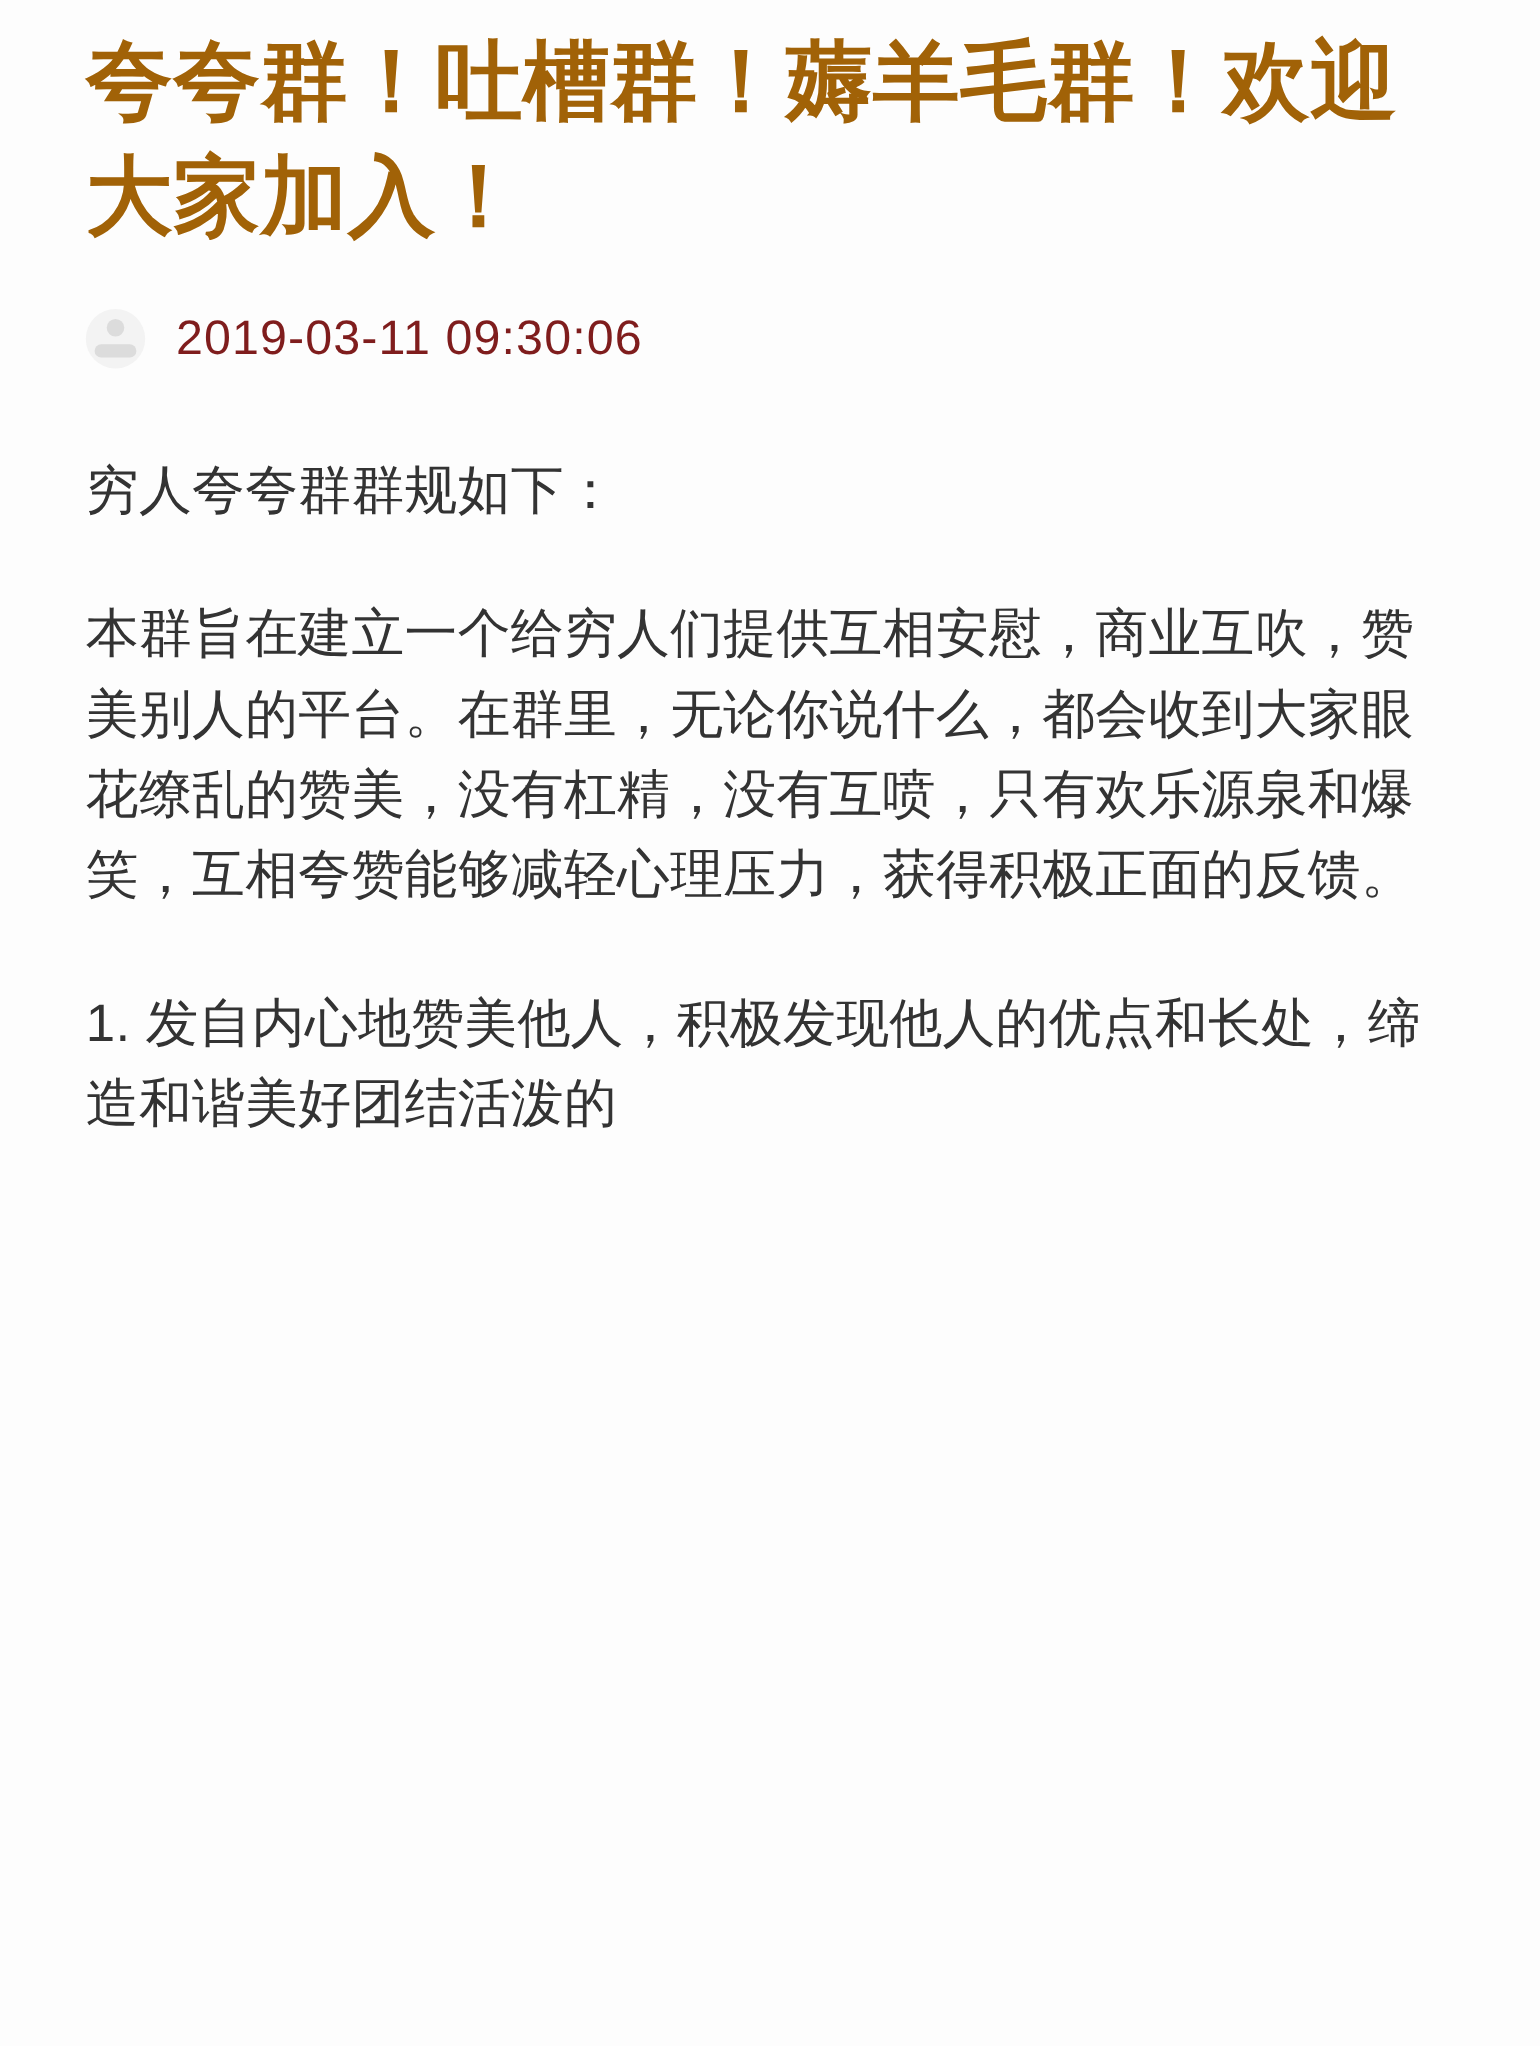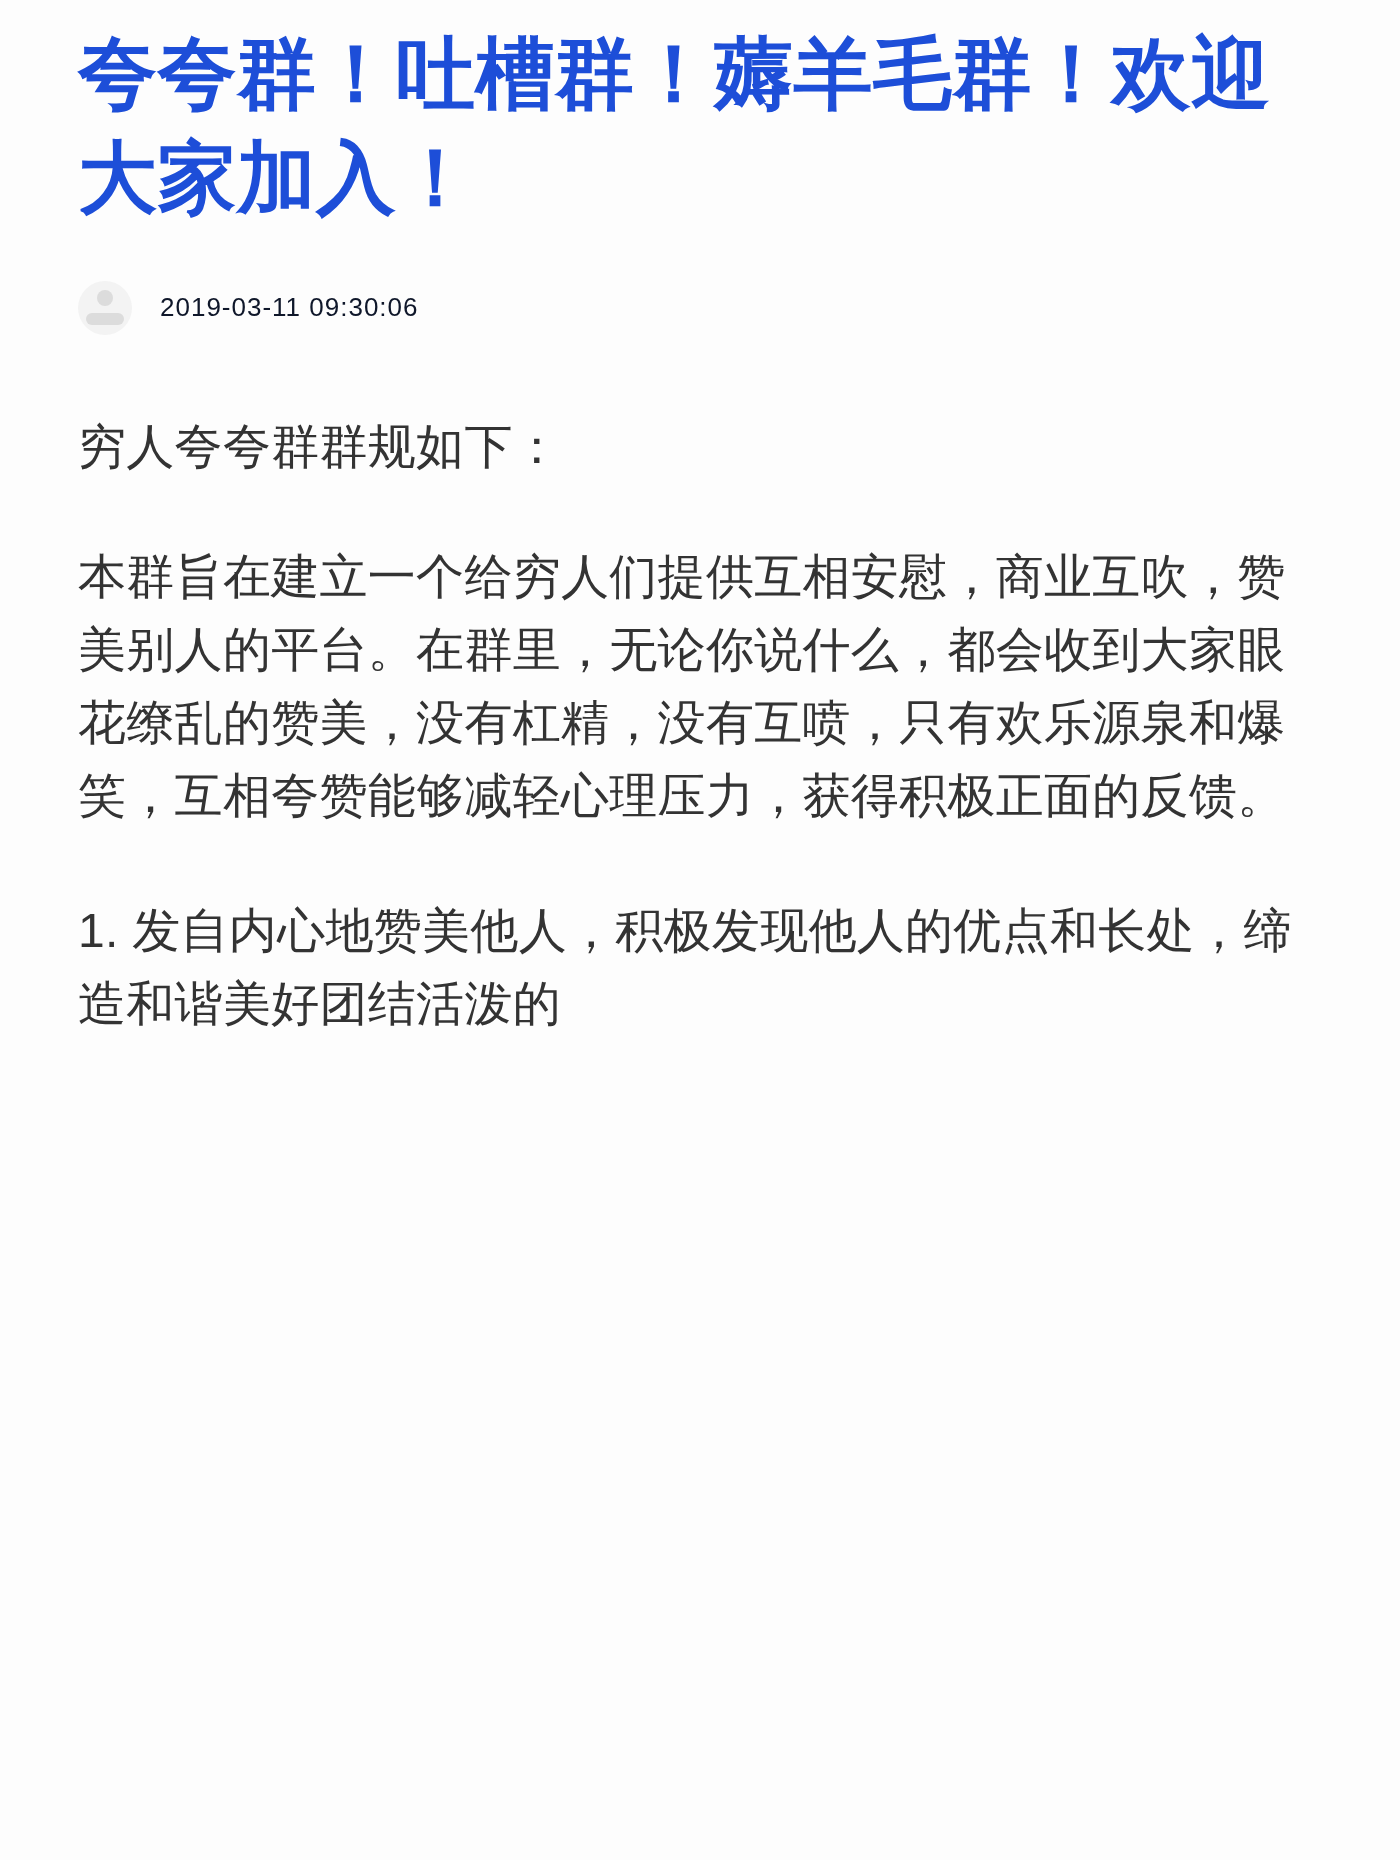--- a/index.html
+++ b/index.html
@@ -23,21 +23,21 @@
     background: #fdfdfd;
     box-sizing: border-box;
     padding: 0 78px 0 78px;
   }
   .article-title {
     margin: 0;
     padding-top: 22px;
     font-size: 79px;
     line-height: 1.32;
     font-weight: 700;
-    color: #1d4ed8;
+    color: #a16207;
     letter-spacing: 0.5px;
     word-break: break-all;
   }
   .meta-row {
     display: flex;
     align-items: center;
     margin-top: 48px;
     height: 58px;
   }
   .meta-avatar {
@@ -64,22 +64,22 @@
     position: absolute;
     left: 19px;
     top: 9px;
     width: 16px;
     height: 16px;
     border-radius: 50%;
     background: #dcdcdc;
   }
   .meta-date {
     margin-left: 28px;
-    font-size: 26px;
-    color: #0f172a;
+    font-size: 44px;
+    color: #7f1d1d;
     letter-spacing: 1px;
     white-space: nowrap;
   }
   .body-block {
     margin-top: 74px;
   }
   .para {
     margin: 0 0 62px 0;
     font-size: 48px;
     line-height: 1.52;

